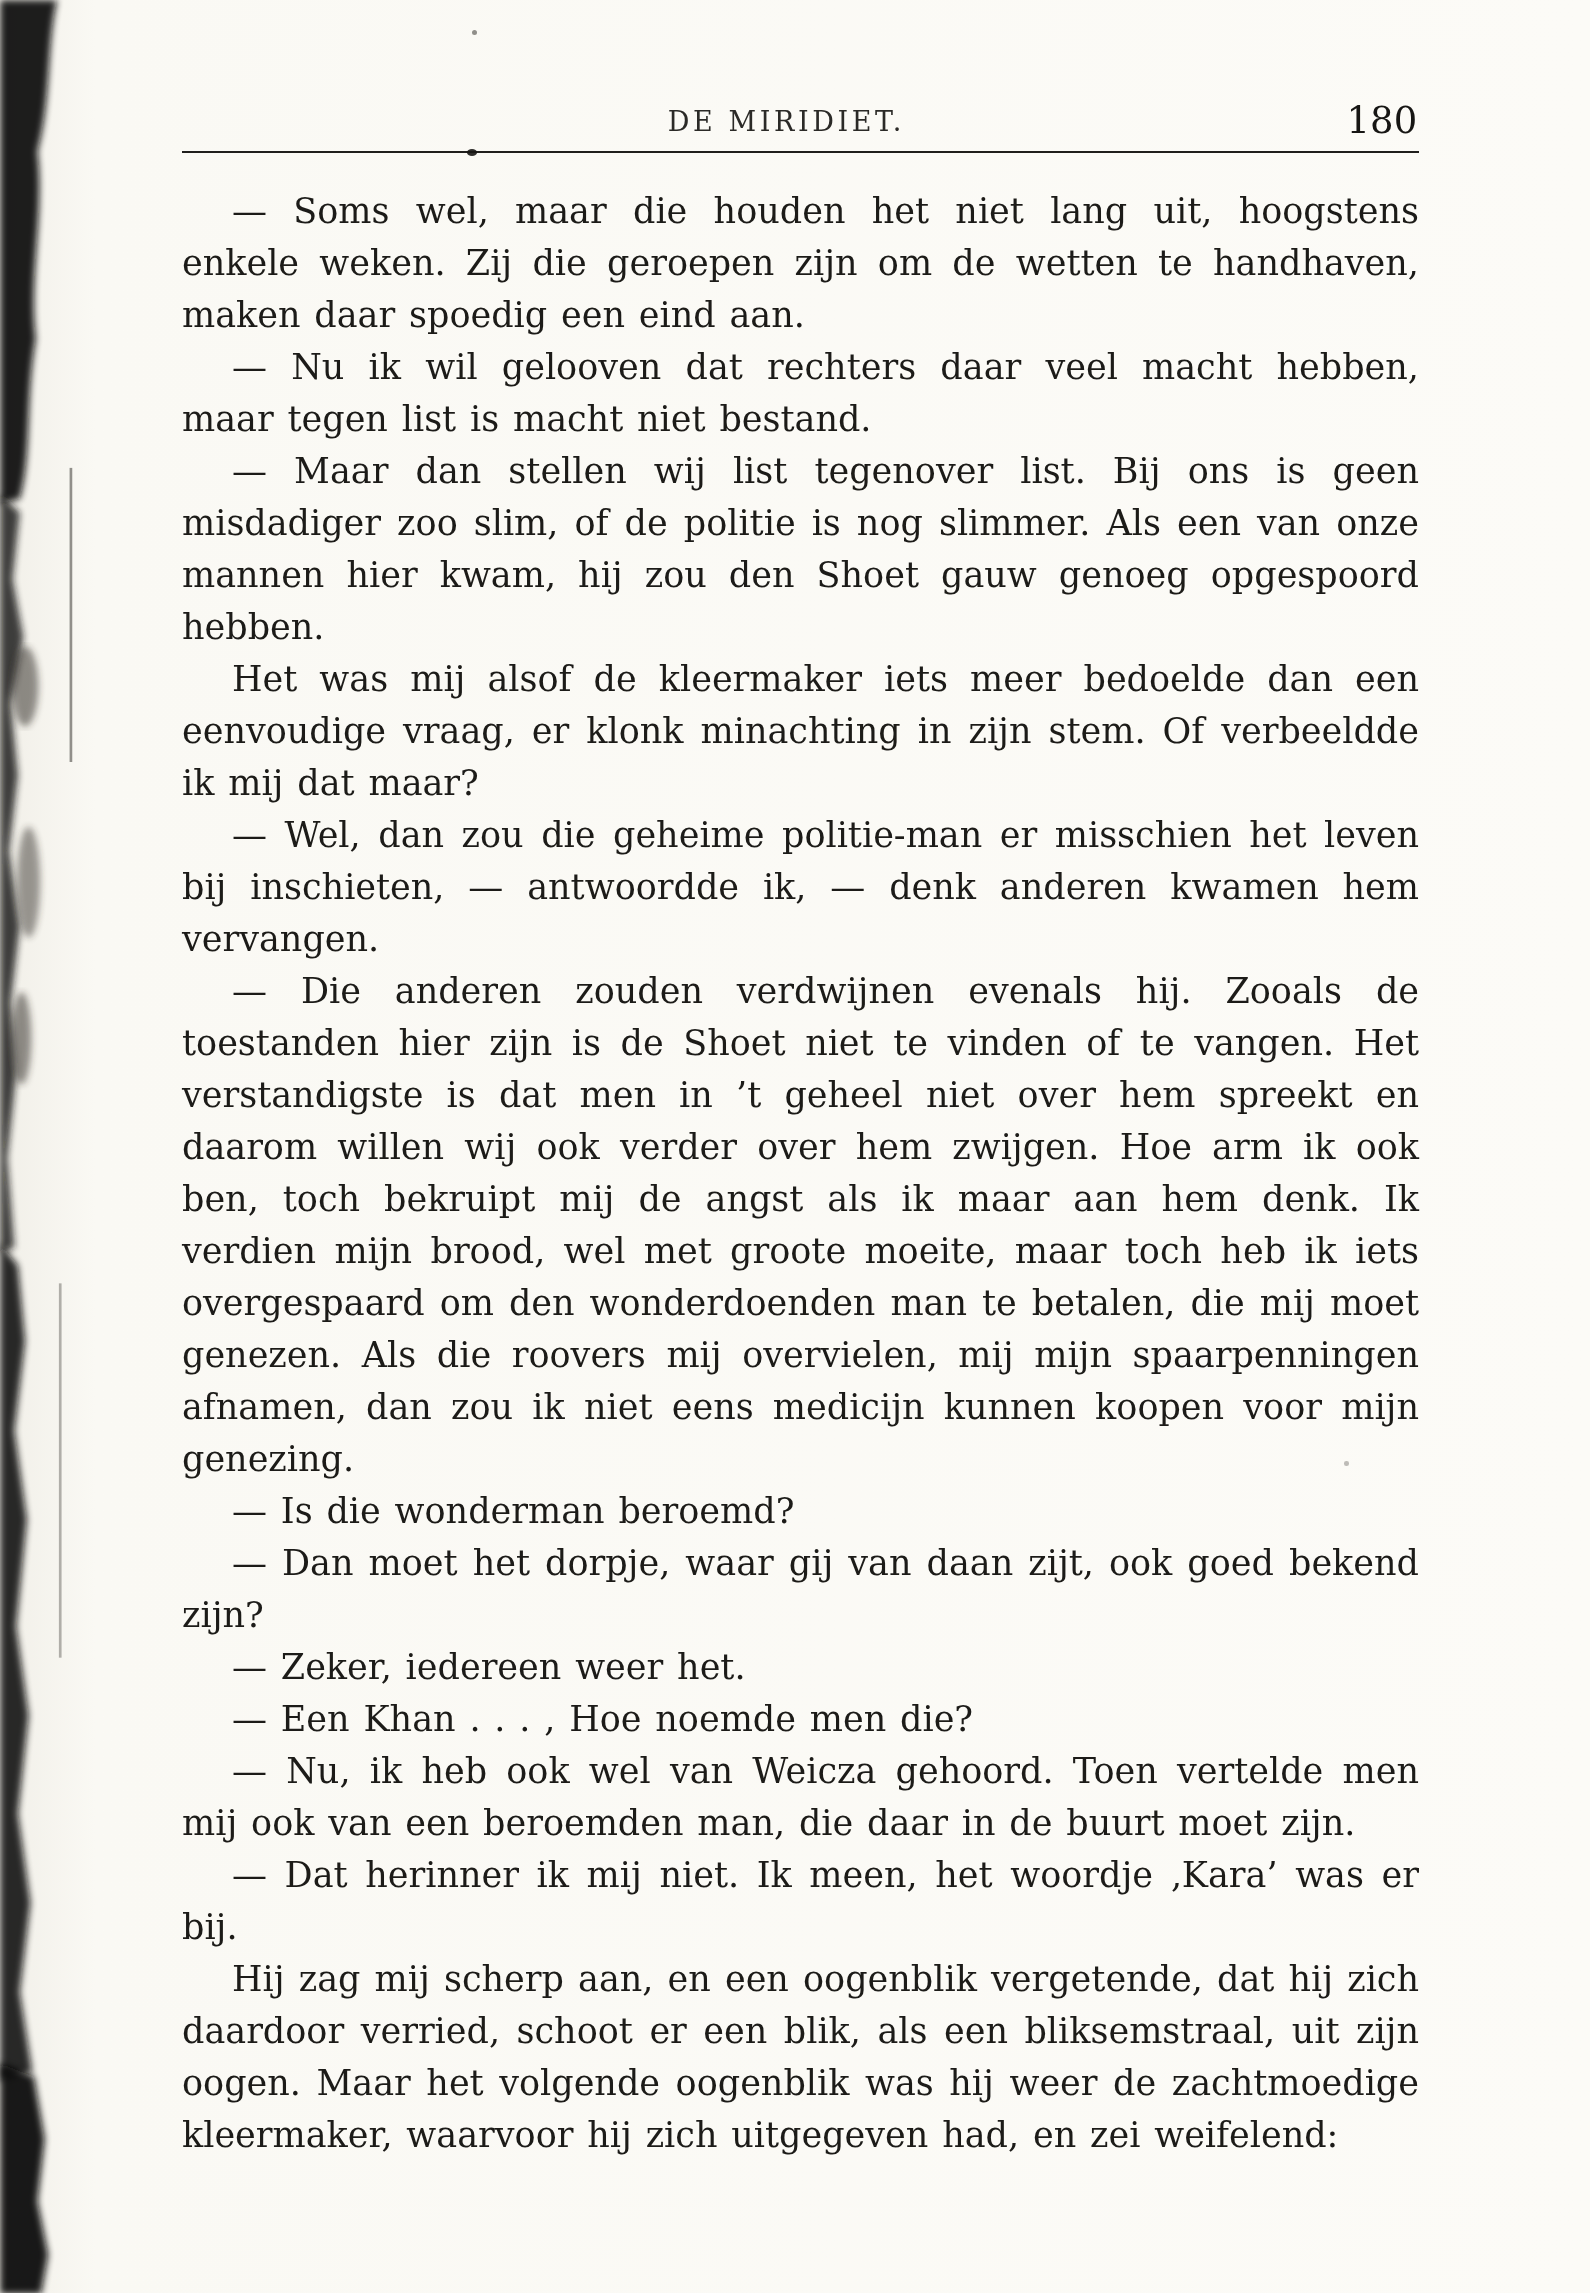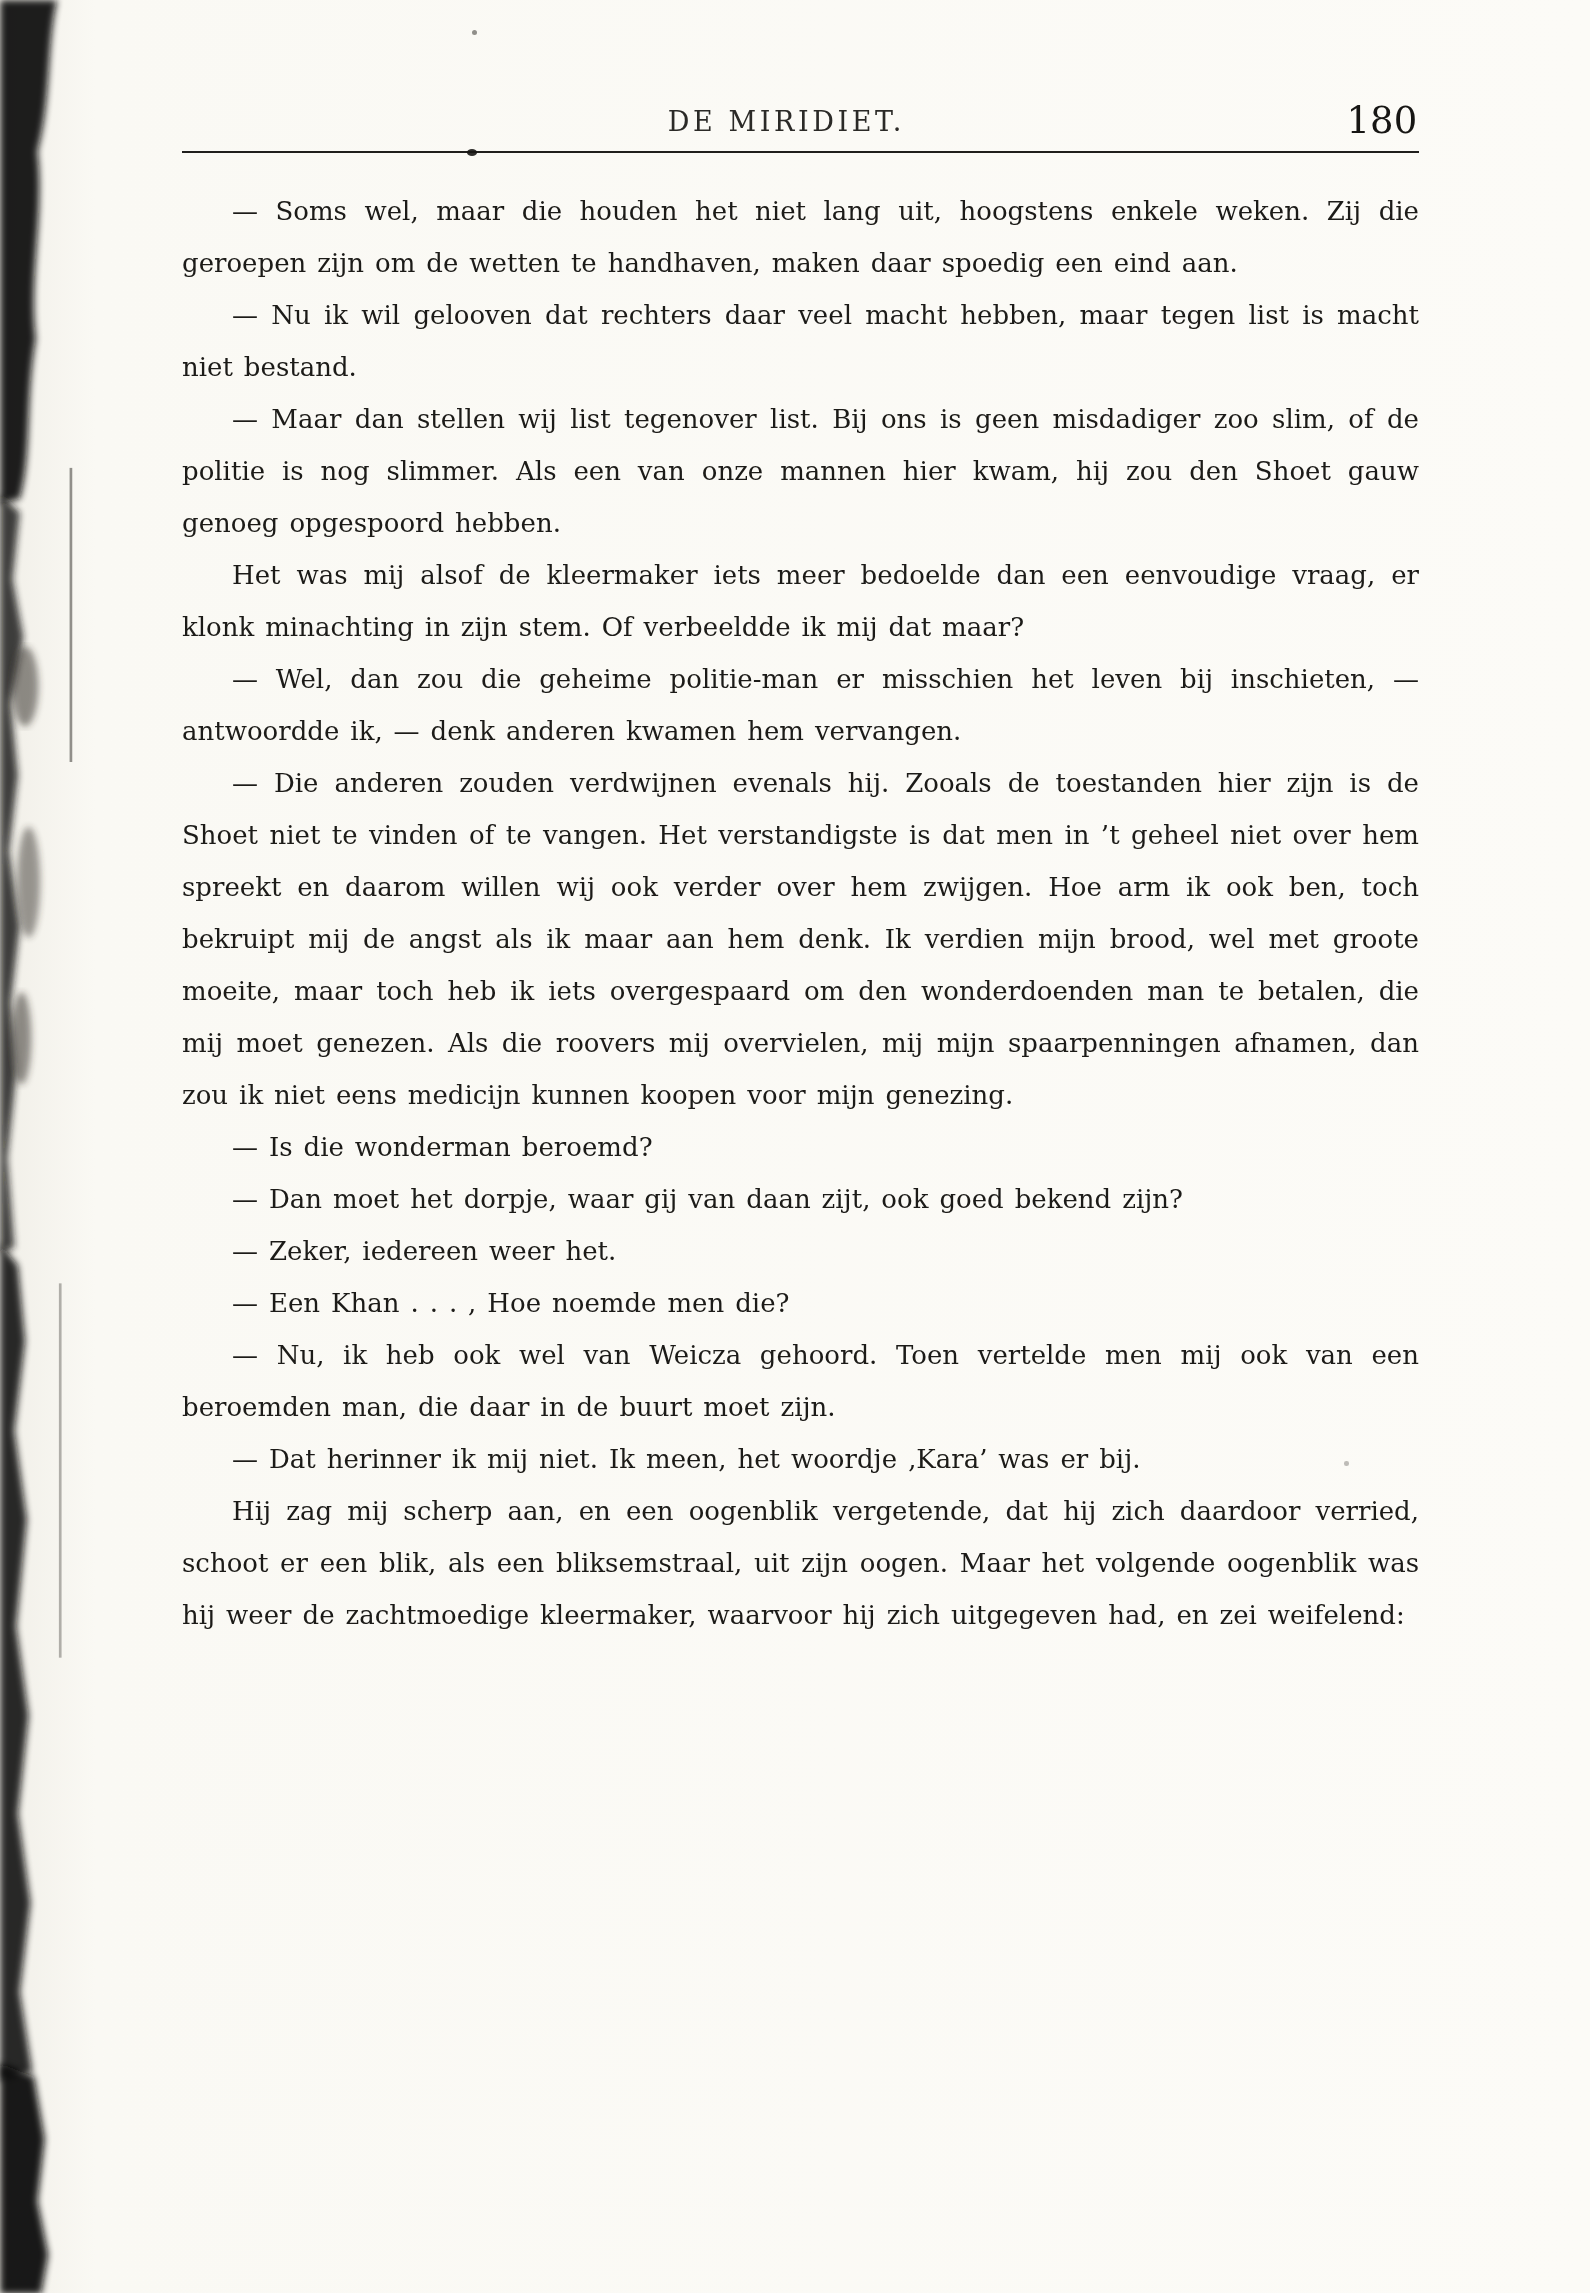--- a/index.html
+++ b/index.html
@@ -62,21 +62,21 @@
     left: 23%;
     top: -4.5px;
     width: 10.7px;
     height: 7.1px;
     background: #171614;
     border-radius: 50%;
     opacity: 0.9;
   }
   .body {
     margin-top: 32px;
-    font-size: 26px;
+    font-size: 35px;
     line-height: 52px;
     text-align: justify;
     color: #1c1b18;
   }
   .para {
     margin: 0;
     text-indent: 50px;
     word-spacing: 2.7px;
   }
   .speck {

